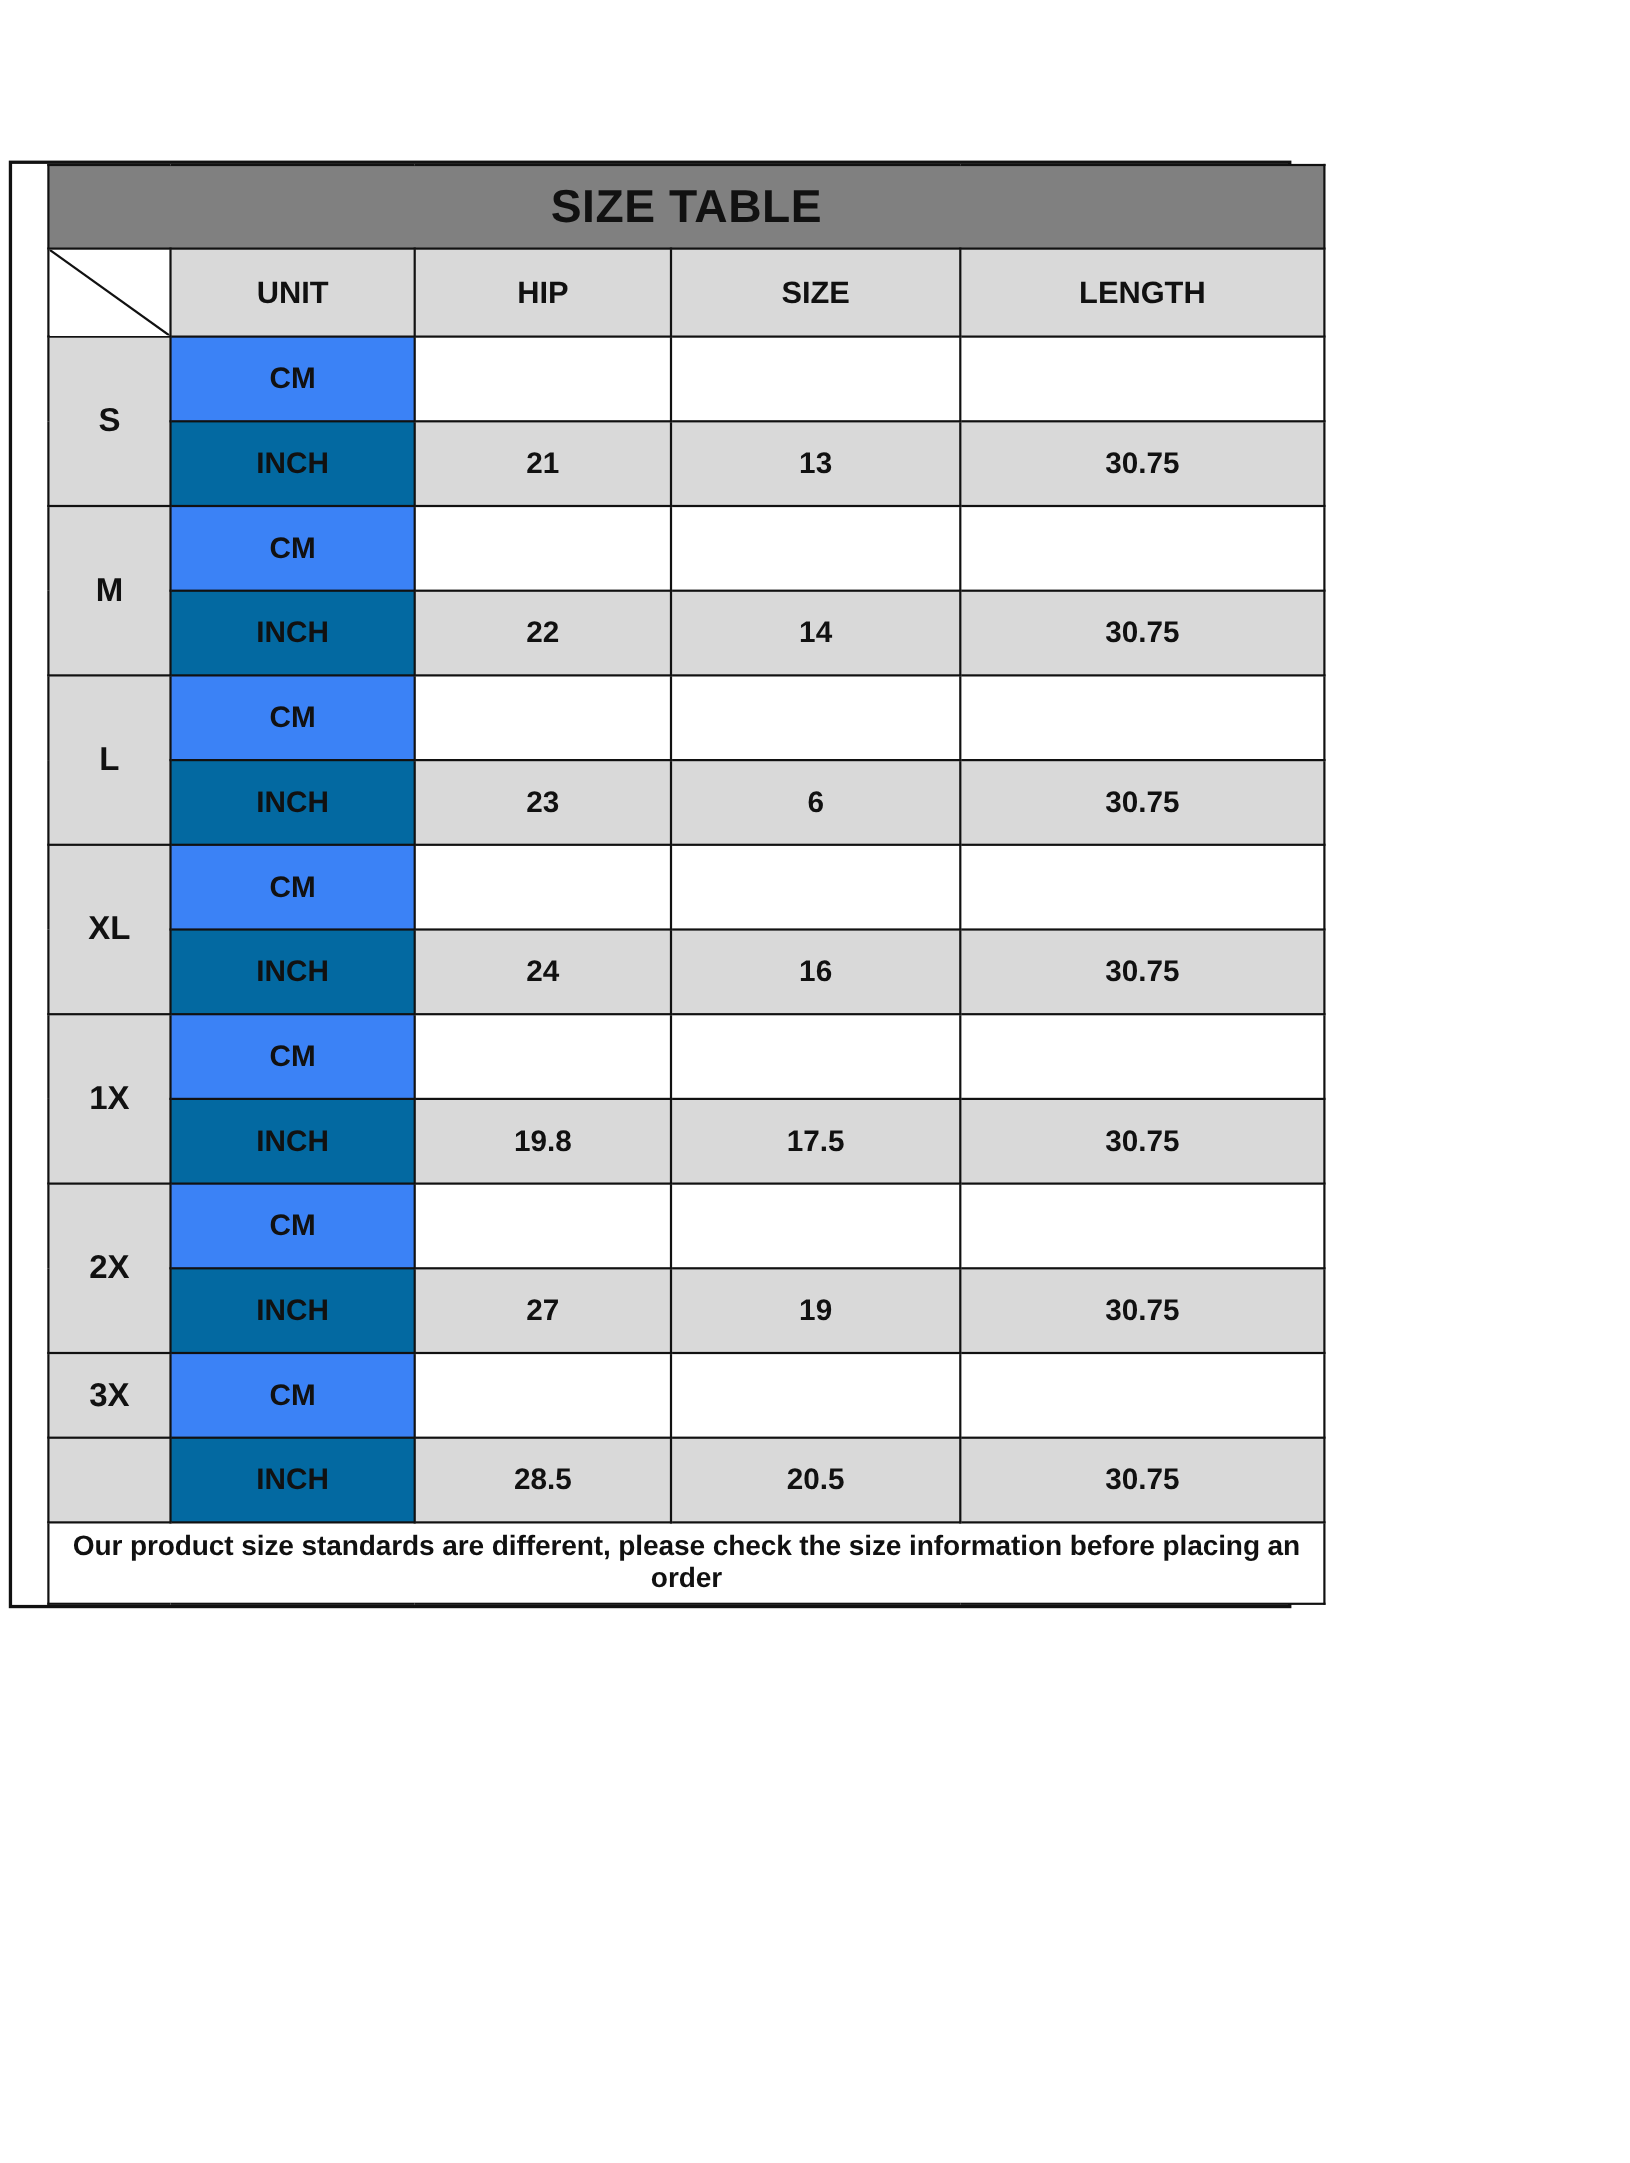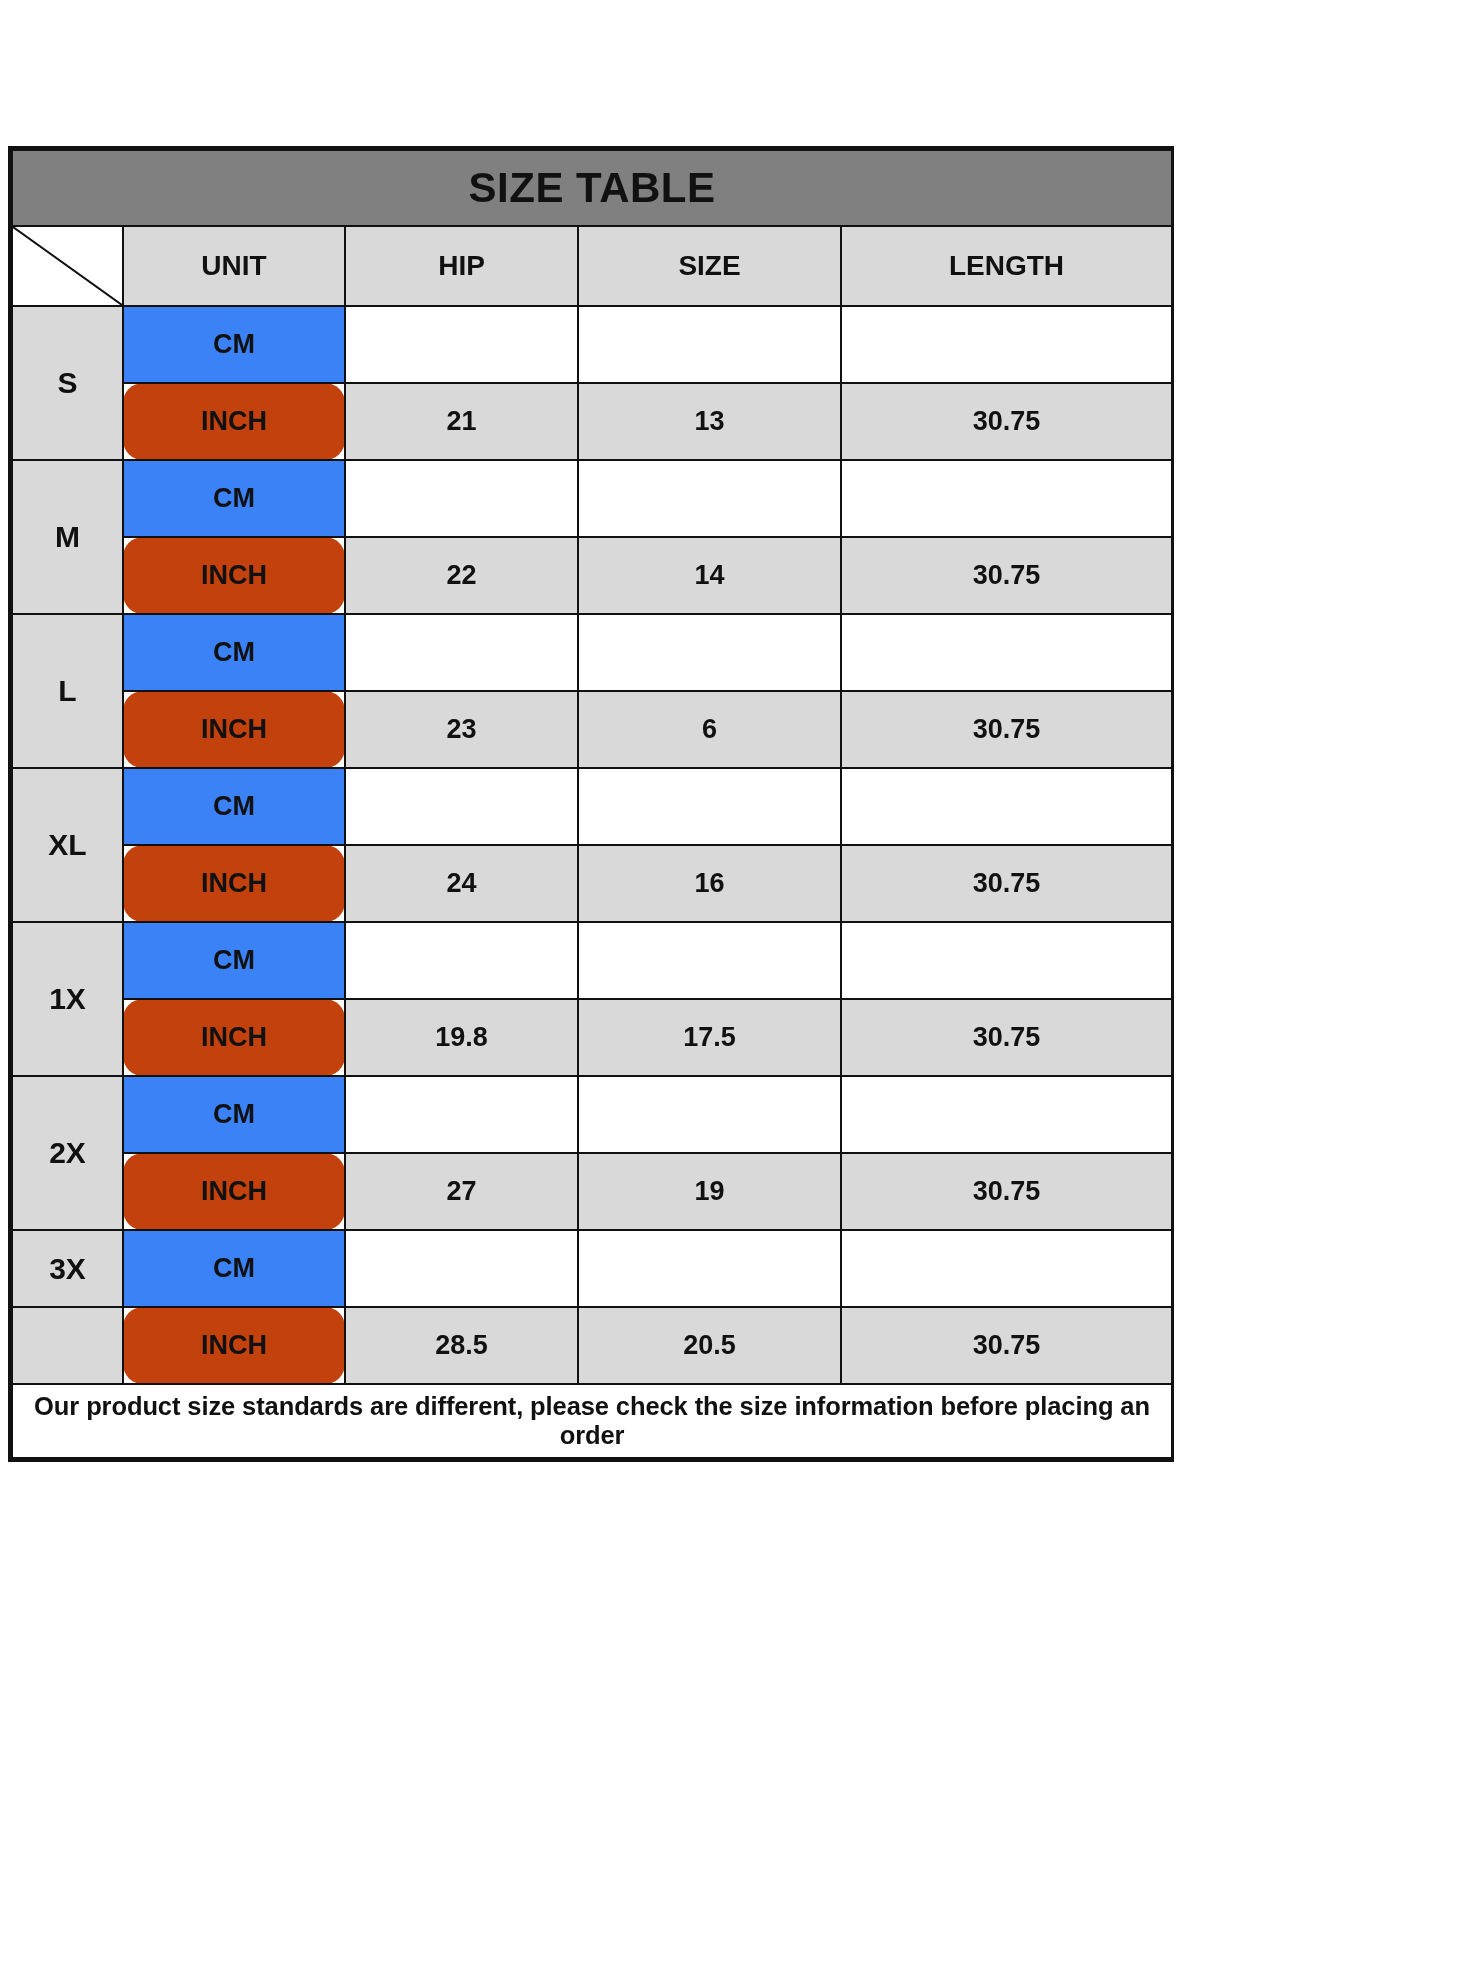--- a/index.html
+++ b/index.html
@@ -16,20 +16,21 @@
   }
 
   .sheet {
     position: absolute;
     left: 8px;
     top: 146px;
     width: 1166px;
     box-sizing: border-box;
     border: 3px solid #111111;
     background: #ffffff;
+    padding-left: 32px;
   }
 
   table.size-table {
     width: 100%;
     border-collapse: collapse;
     table-layout: fixed;
   }
 
   table.size-table td,
   table.size-table th {
@@ -72,23 +73,22 @@
   .size-cell {
     background: #d9d9d9;
     font-size: 30px !important;
   }
 
   .unit-cm {
     background: #3b82f6;
     height: 75px;
   }
   .unit-inch {
-    background: #c2410c;
+    background: #0369a1;
     height: 75px;
-    border-radius: 20px;
   }
 
   .val-cm {
     background: #ffffff;
   }
   .val-inch {
     background: #d9d9d9;
     margin-left: 44px;
   }
 

